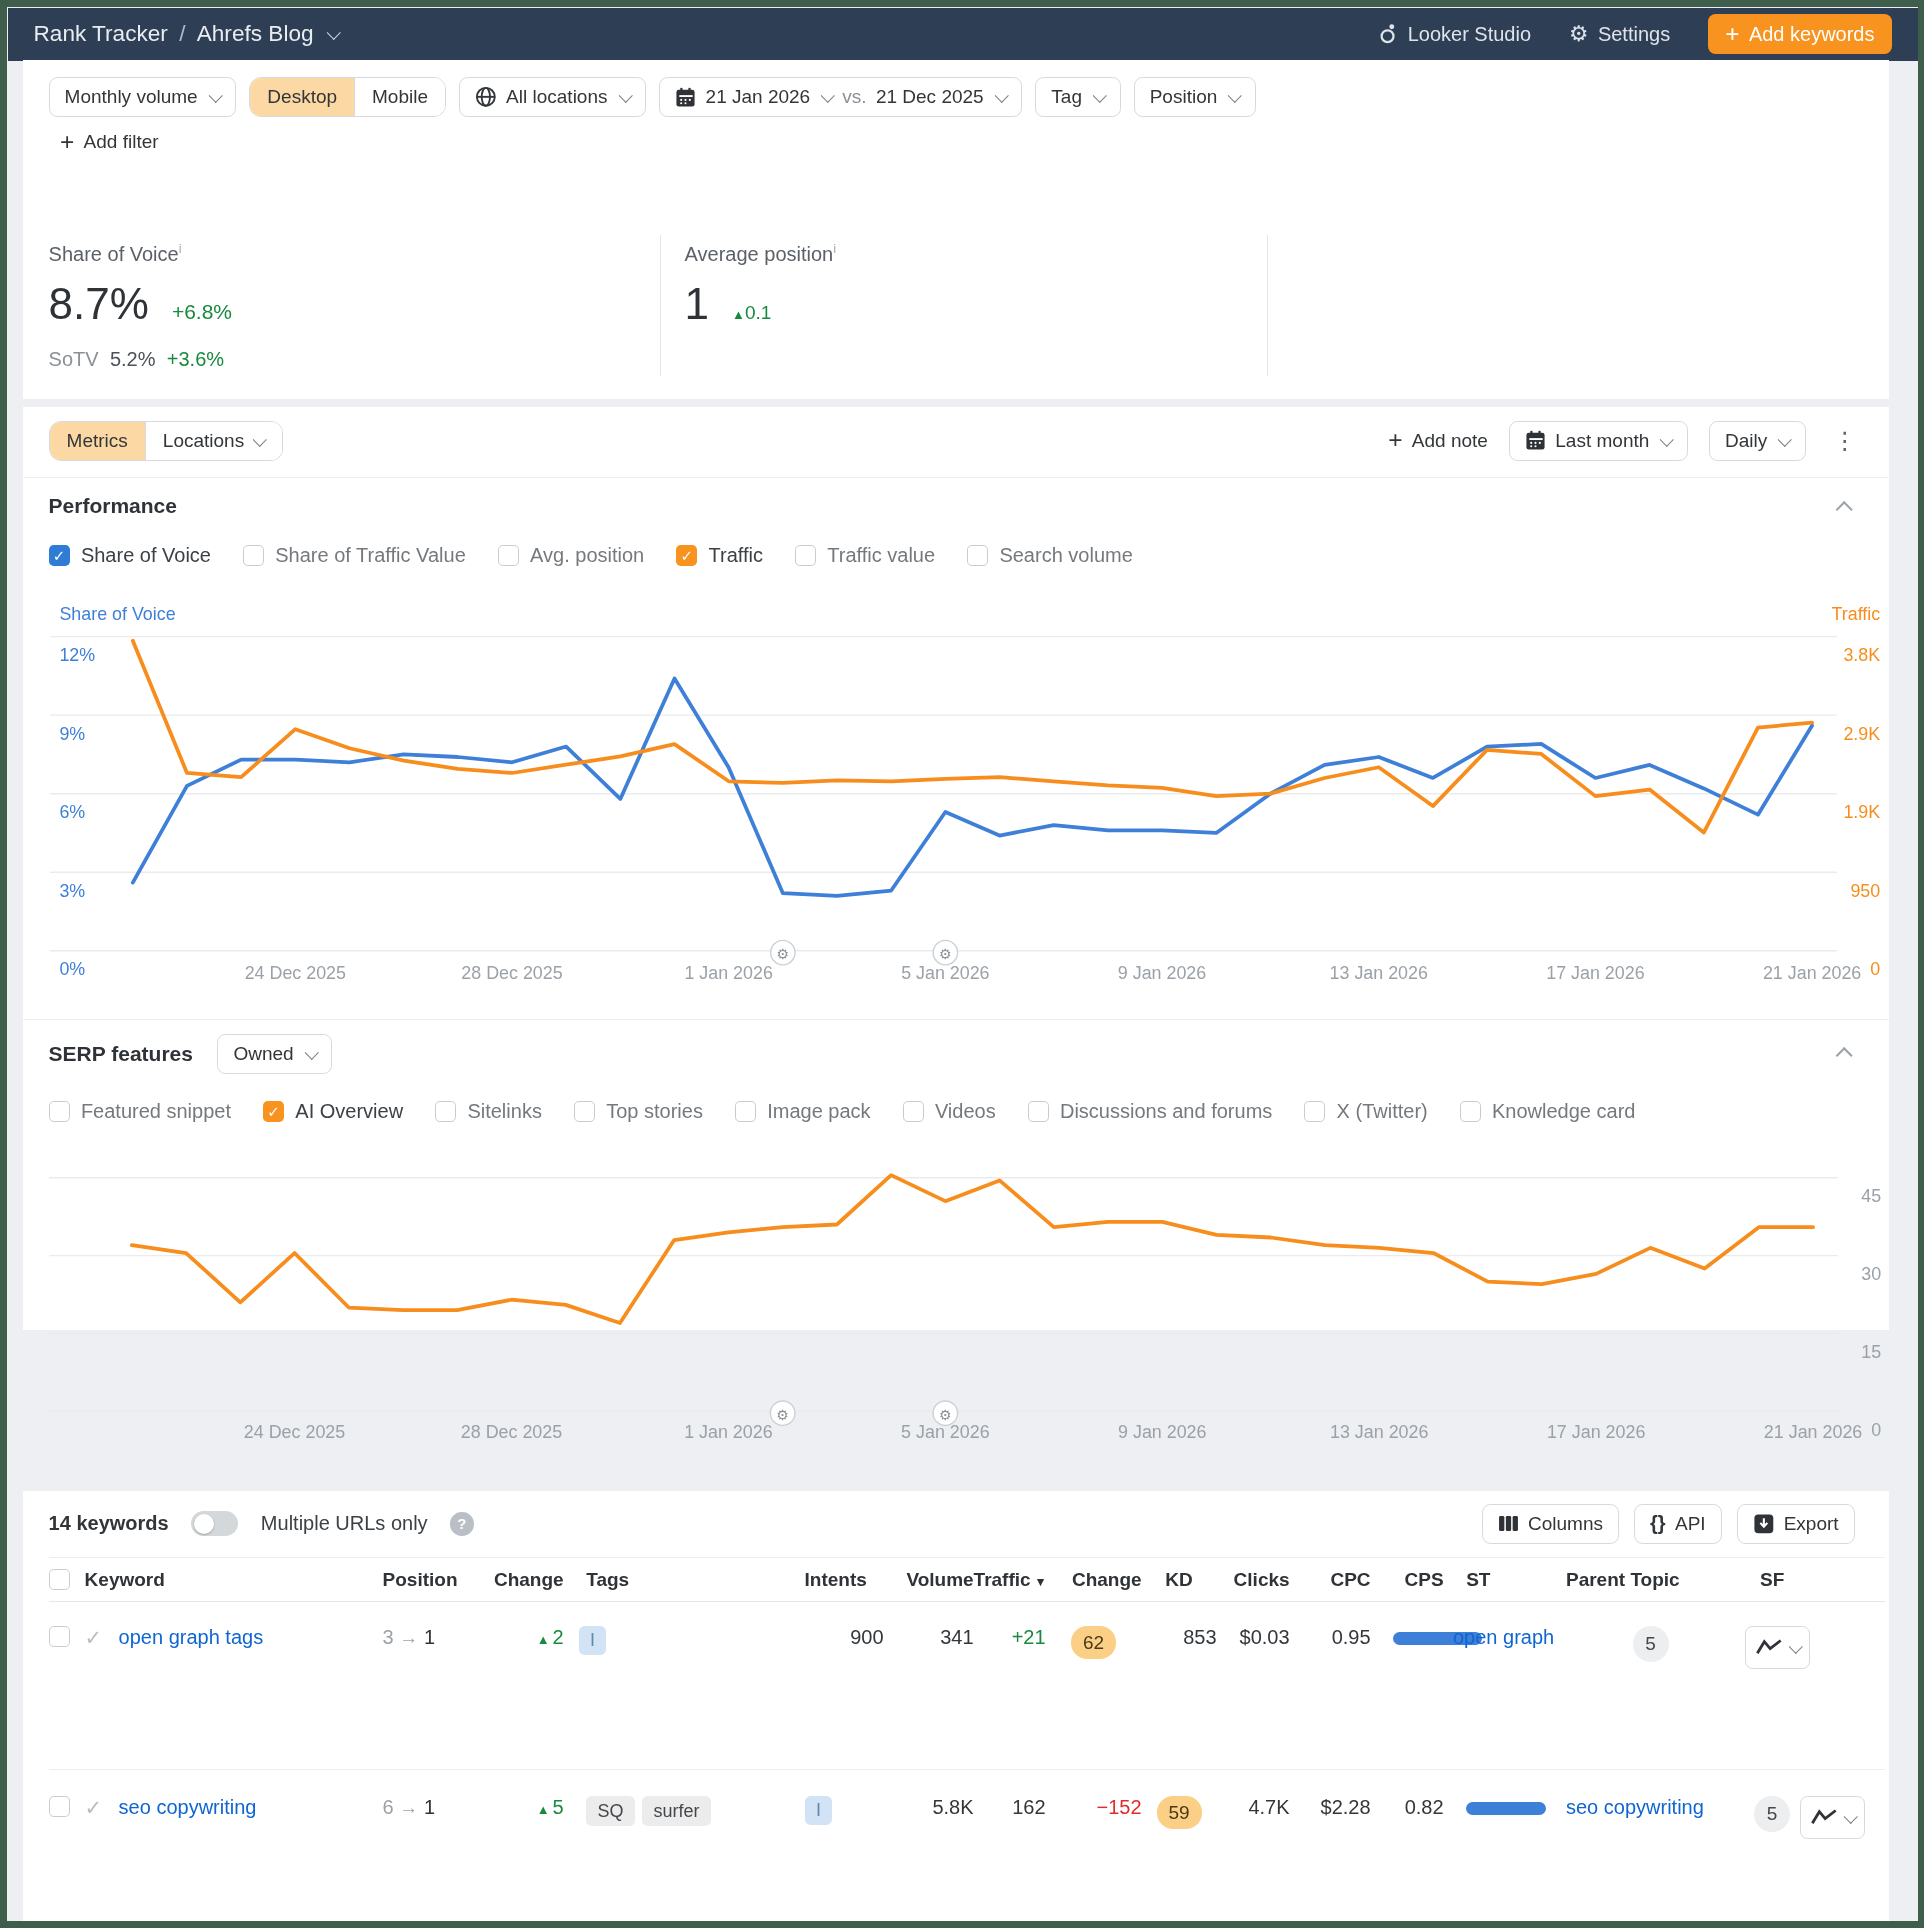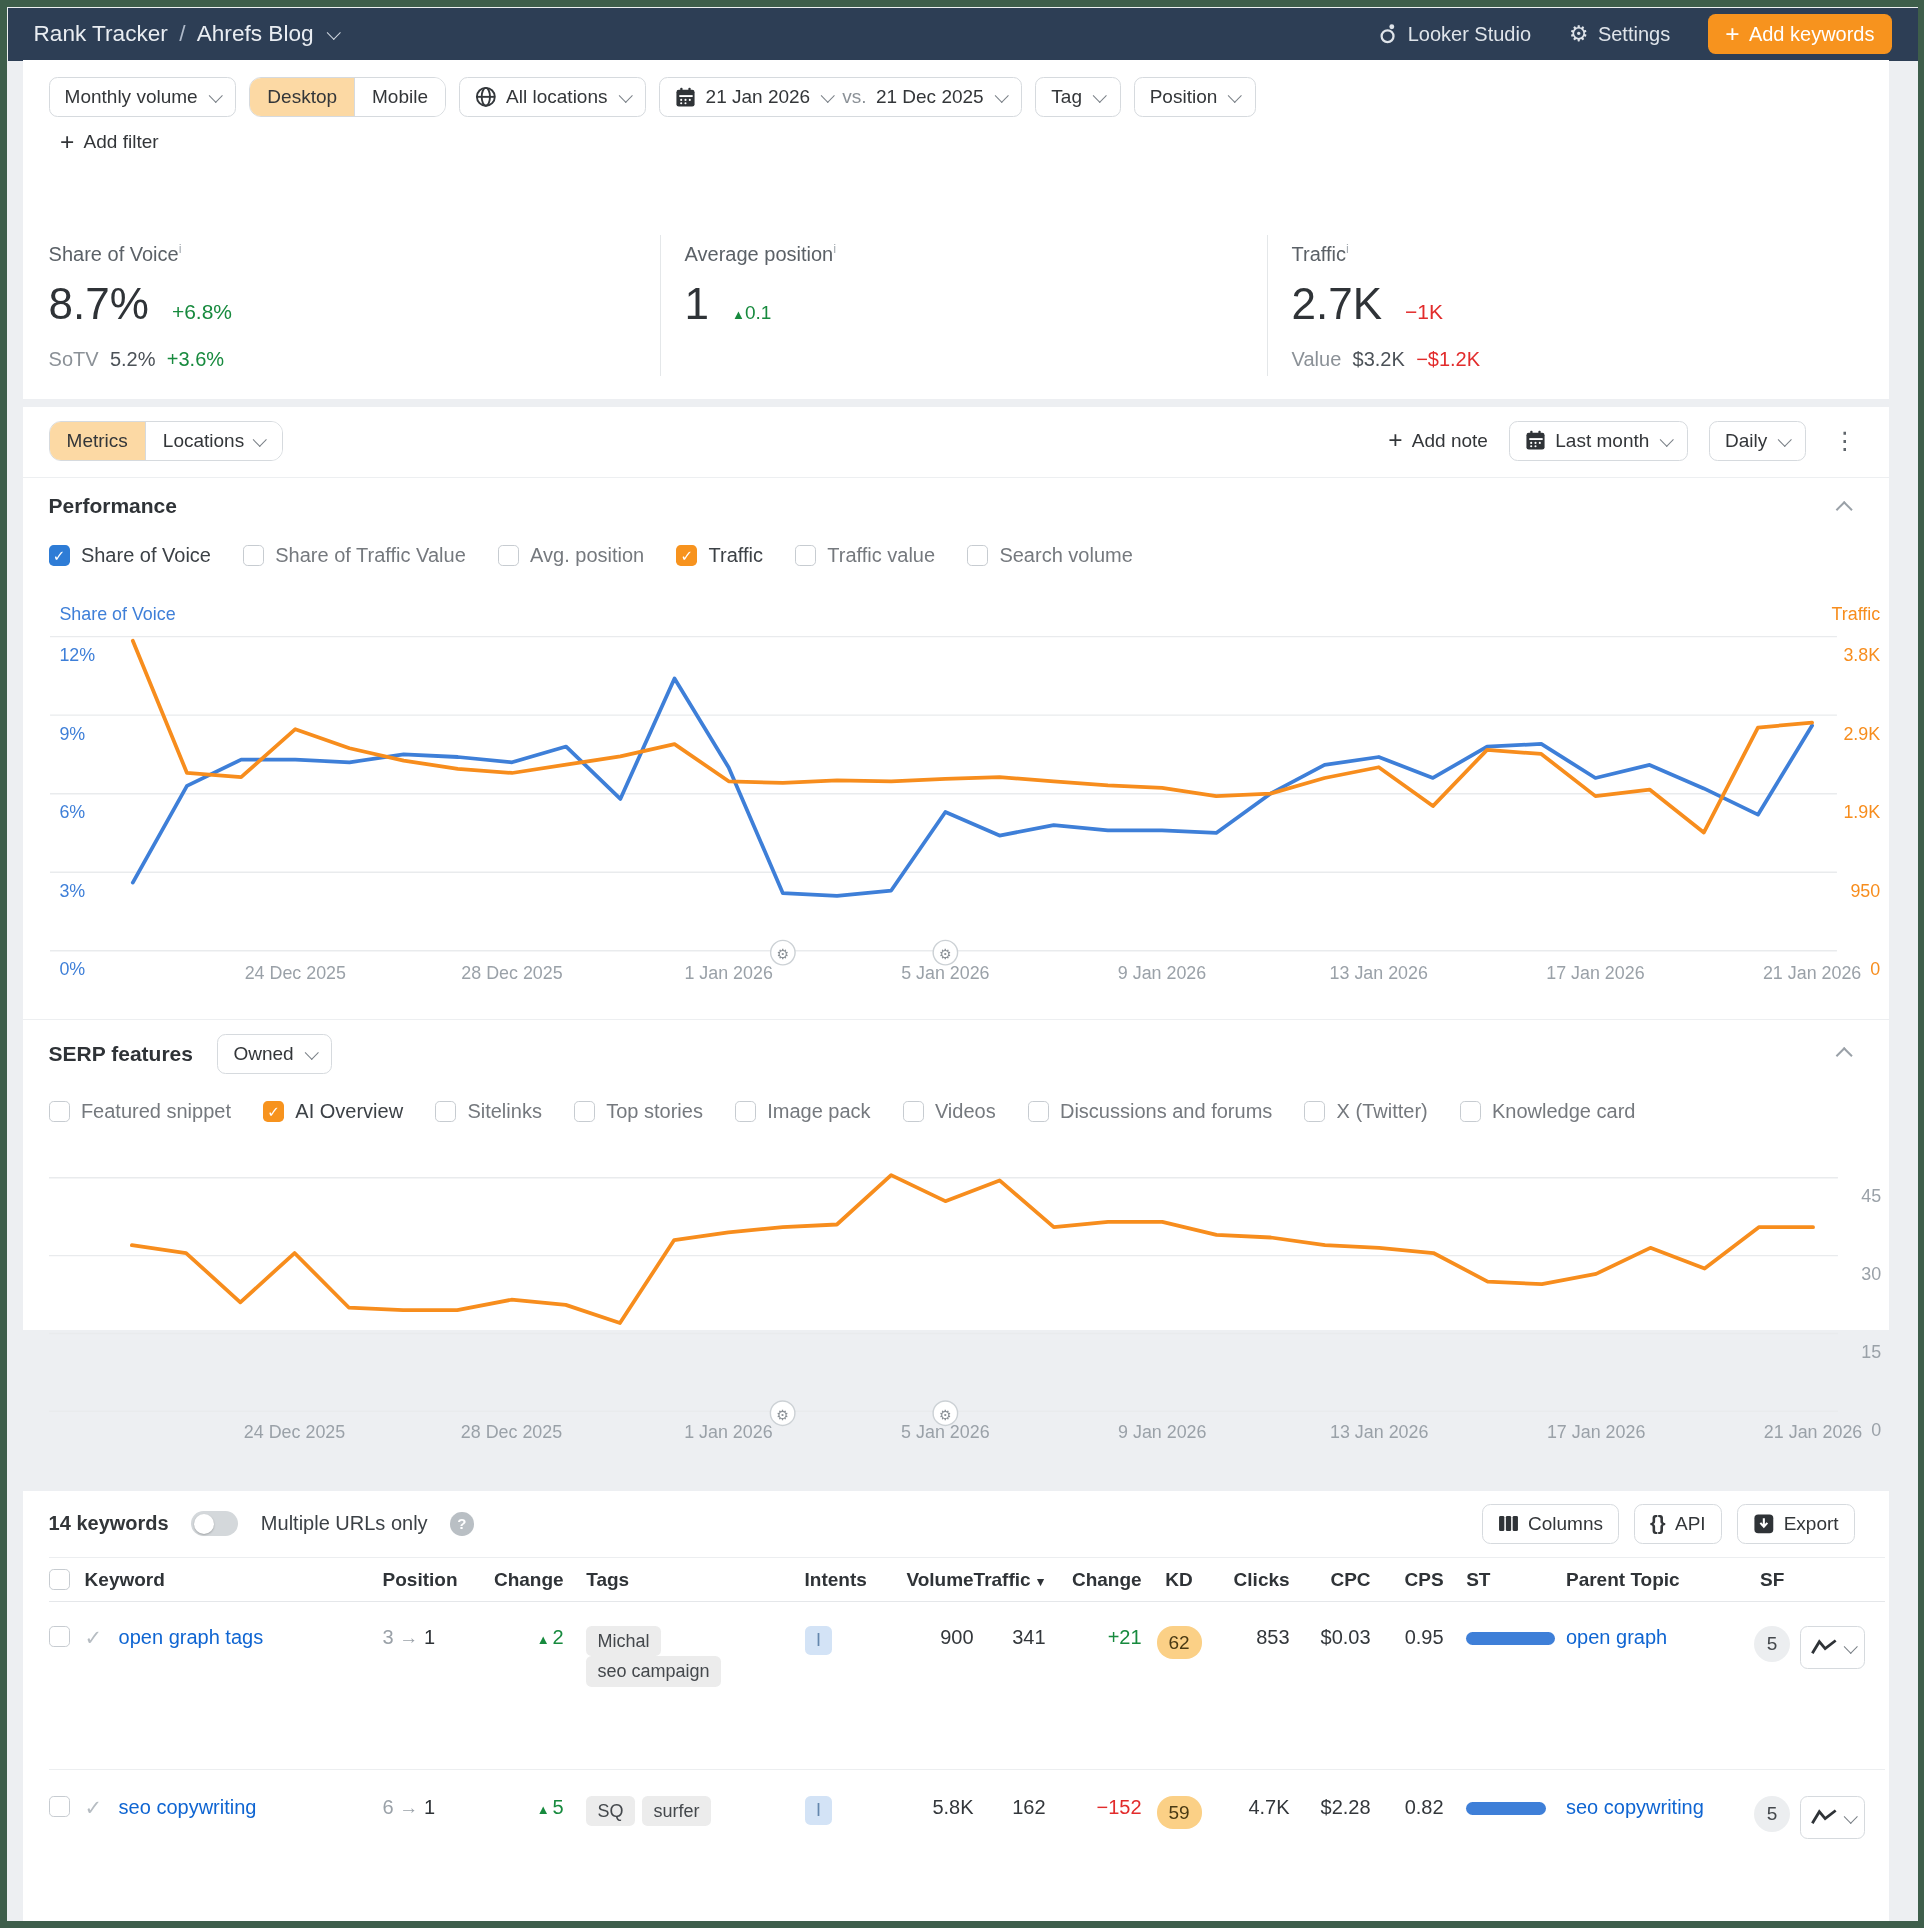--- a/index.html
+++ b/index.html
@@ -213,32 +213,20 @@
     </div>
     <div class="vline" style="left:637px"></div>
     <div class="kpi" style="left:662px">
       <div class="lab"><span>Average position</span><sup>i</sup></div>
       <div class="big">
           <span>1</span>
         <span class="pos-delta"><span class="tri">▲</span><span>0.1</span></span>
         </div>
     </div>
     <div class="vline" style="left:1244px"></div>
-    <div class="kpi" style="left:1269px">
-      <div class="lab"><span>Traffic</span><sup>i</sup></div>
-      <div class="big">
-          <span>2.7K</span>
-        <span class="delta down">−1K</span>
-        </div>
-      <div class="sub">
-          <span class="muted">Value</span>
-        <span>$3.2K</span>
-        <span class="down">−$1.2K</span>
-        </div>
-    </div>
   </div>
 
   <div class="panel" id="panel-main">
     <div id="view-toolbar">
       <span class="seg">
         <span class="opt sel">
             <span>Metrics</span>
           </span>
         <span class="opt" style="border-left:0.9px solid var(--bord)">
             <span>Locations</span>
@@ -467,21 +455,20 @@
       </div>
     <div id="t-body">
         <div class="grid t-row">
           <div>
             <span class="cbox"></span>
           </div>
           <div><span class="graycheck">✓</span></div>
           <div><a class="kwlink">open graph tags</a></div>
           <div><span class="posfrom">3</span><span class="posarrow">→</span><span class="posto">1</span></div>
           <div class="al-r"><span class="chgup"><span class="tri-s">▲</span>2</span></div>
-          <div style="padding-left: 22.6px;"><span class="pill">Michal</span><span class="pill">seo campaign</span></div>
           <div style="padding-left: 15px;"><span class="intent">I</span></div>
           <div class="al-r cellnum">900</div>
           <div class="al-r cellnum">341</div>
           <div class="al-r cellnum" style="color: var(--green);">+21</div>
           <div class="al-c"><span class="kdbadge">62</span></div>
           <div class="al-r cellnum">853</div>
           <div class="al-r cellnum">$0.03</div>
           <div class="al-r cellnum">0.95</div>
           <div>
             <div class="stbar" style="width: 89px;"></div>

